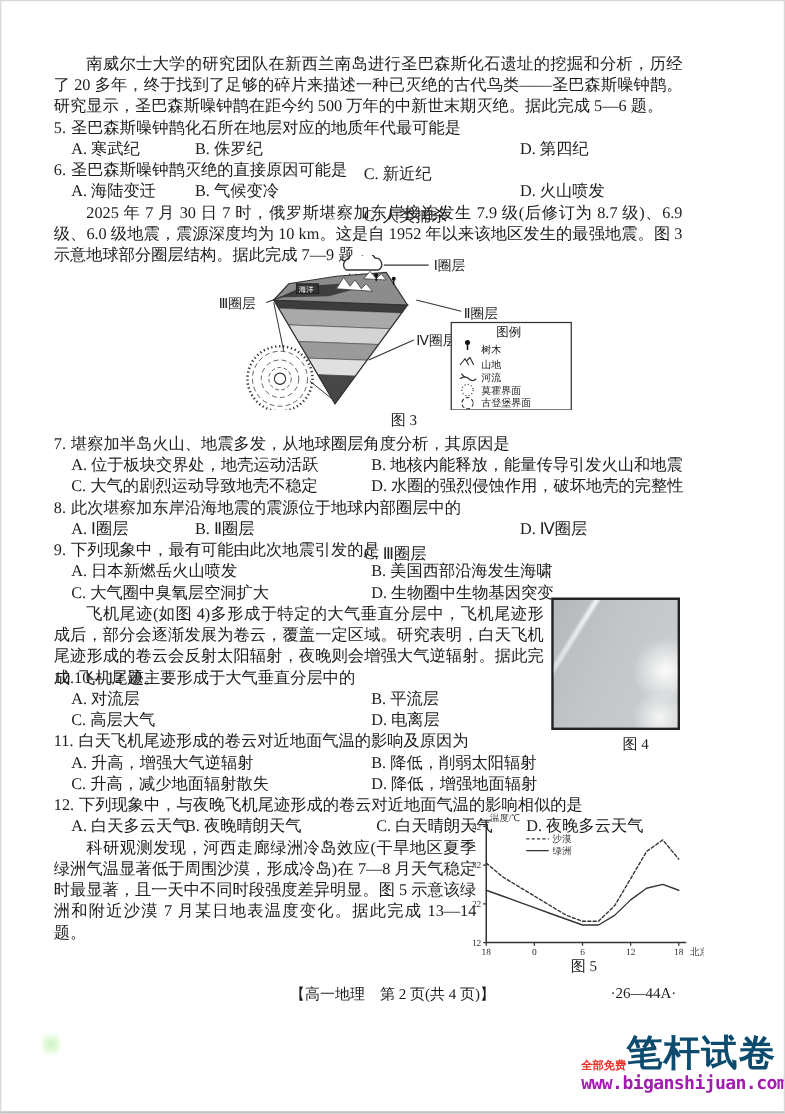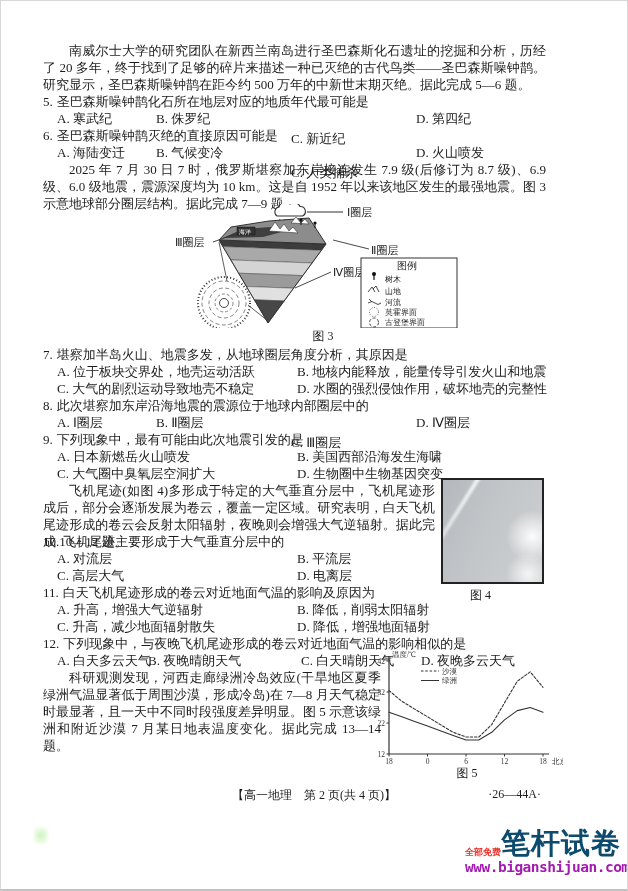--- a/index.html
+++ b/index.html
@@ -182,21 +182,21 @@
     <span class="opt">D. 生物圈中生物基因突变</span>
   </div>
 
   <div class="txt para" style="top:481px;width:392px">飞机尾迹(如图 4)多形成于特定的大气垂直分层中，飞机尾迹形成后，部分会逐渐发展为卷云，覆盖一定区域。研究表明，白天飞机尾迹形成的卷云会反射太阳辐射，夜晚则会增强大气逆辐射。据此完成 10—12 题。</div>
 
   <div class="photo">
     <div class="contrail"></div>
     <div class="cloudblob"></div>
     <div class="cloudblob2"></div>
   </div>
-  <div class="figcap" style="left:428px;top:586px;width:103px">图 4</div>
+  <div class="figcap" style="left:456px;top:586px;width:103px">图 4</div>
 
   <div class="txt q" style="top:532px">
     <span class="qnum">10.</span><span>飞机尾迹主要形成于大气垂直分层中的</span>
   </div>
   <div class="opts cols2" style="top:549px">
     <span class="opt">A. 对流层</span>
     <span class="opt">B. 平流层</span>
   </div>
   <div class="opts cols2" style="top:566px">
     <span class="opt">C. 高层大气</span>

